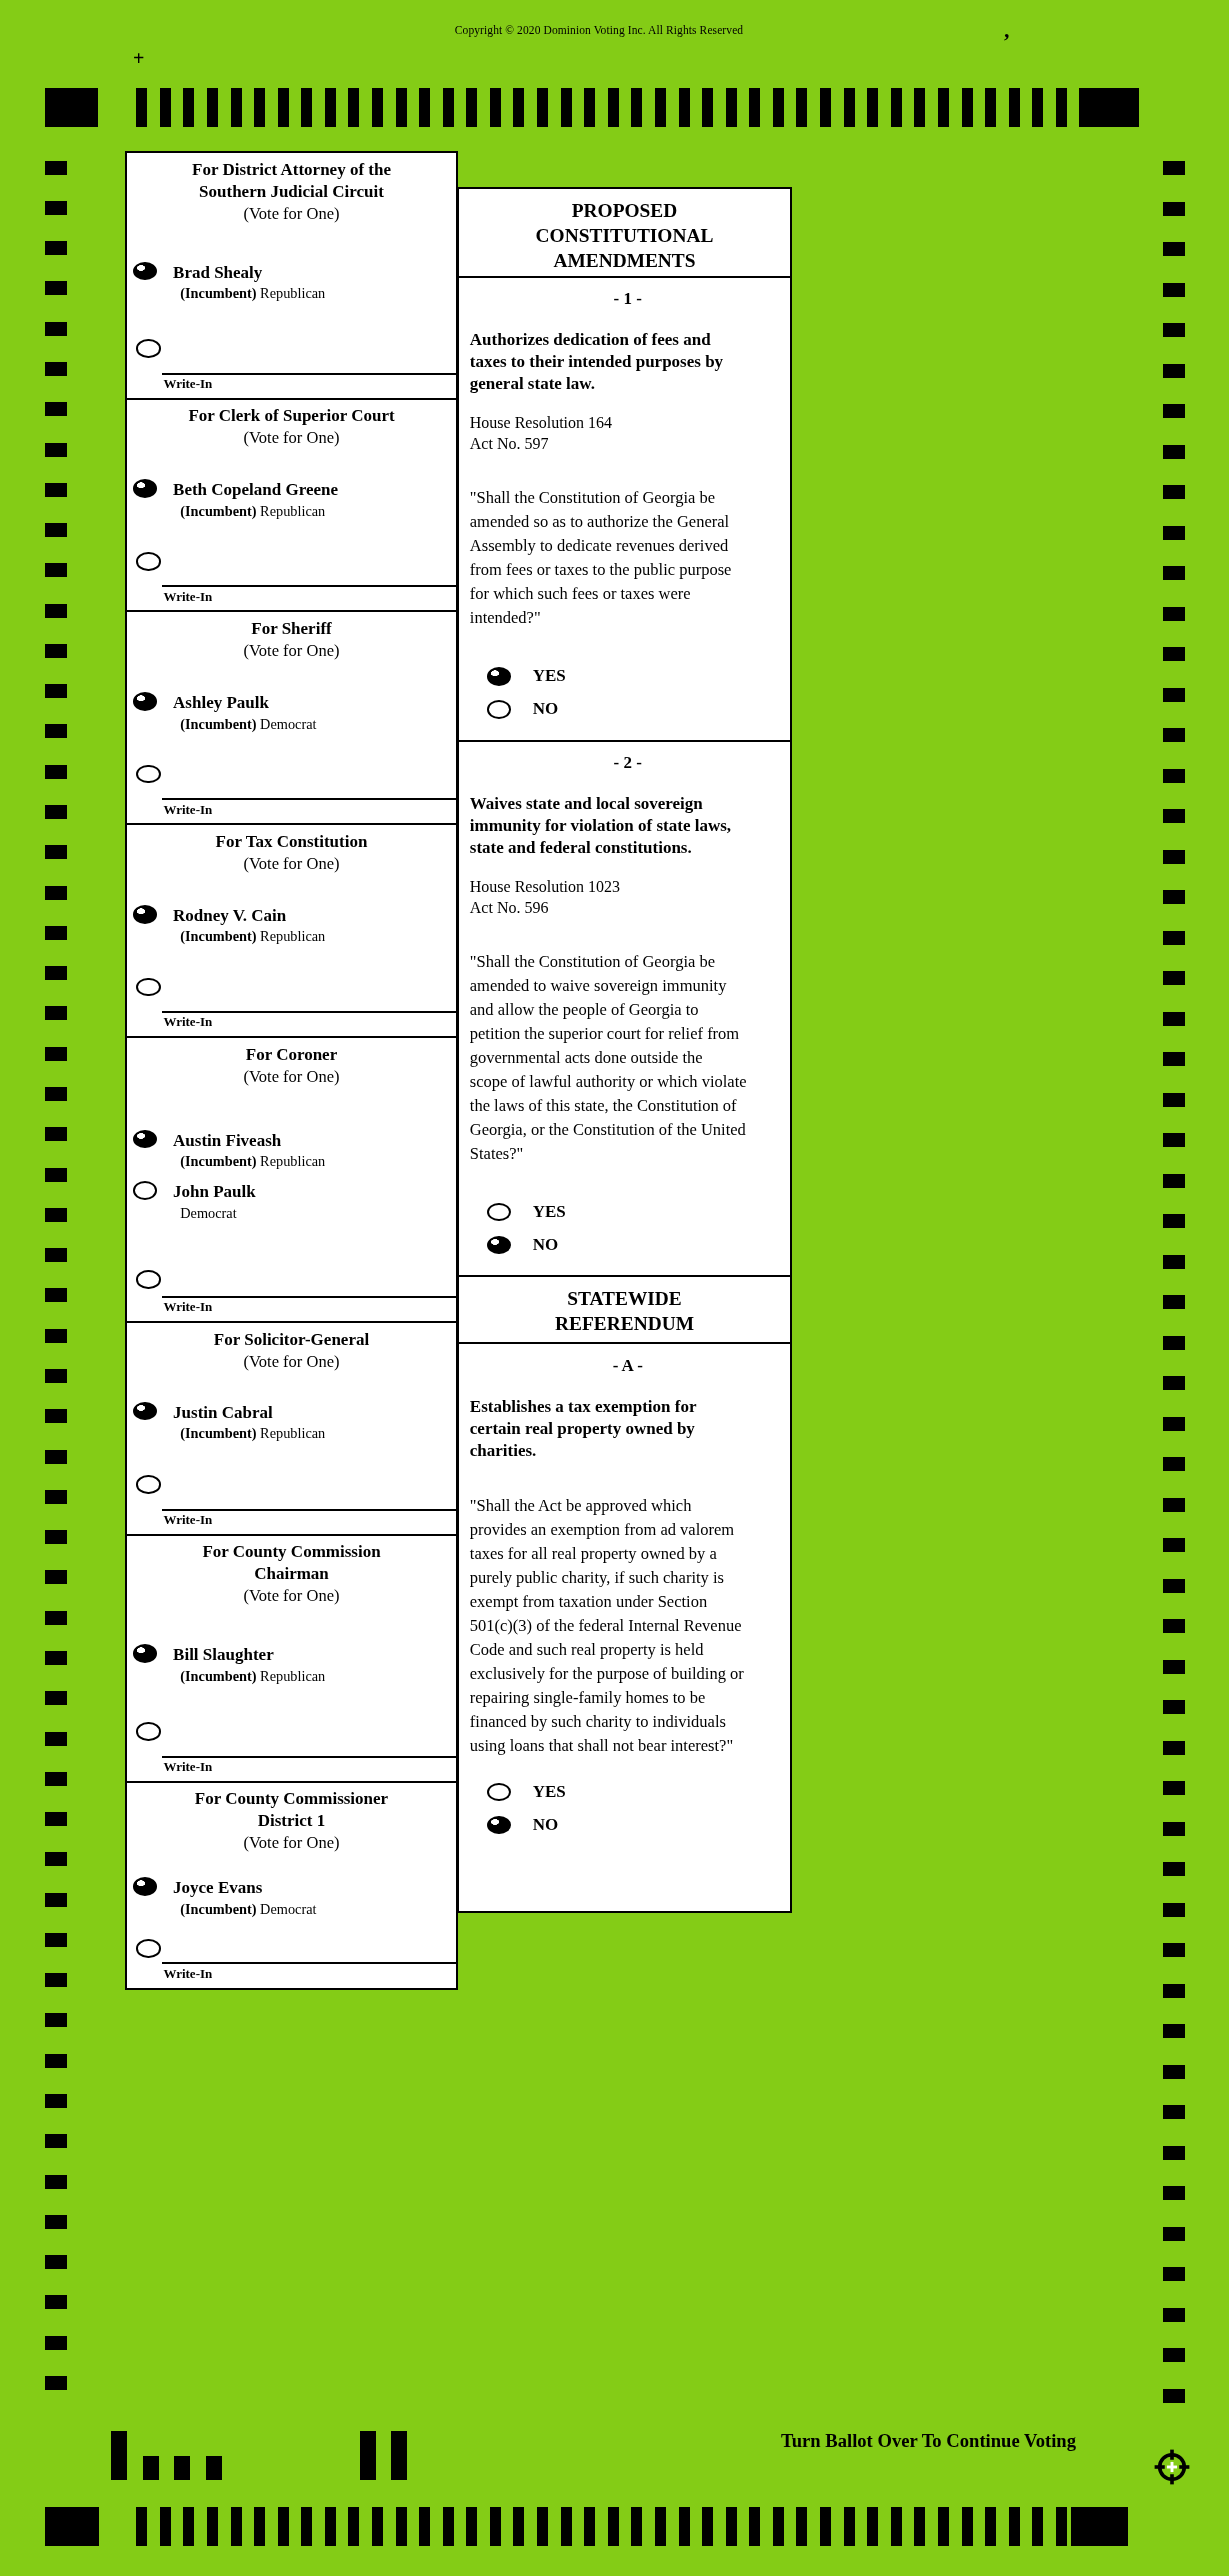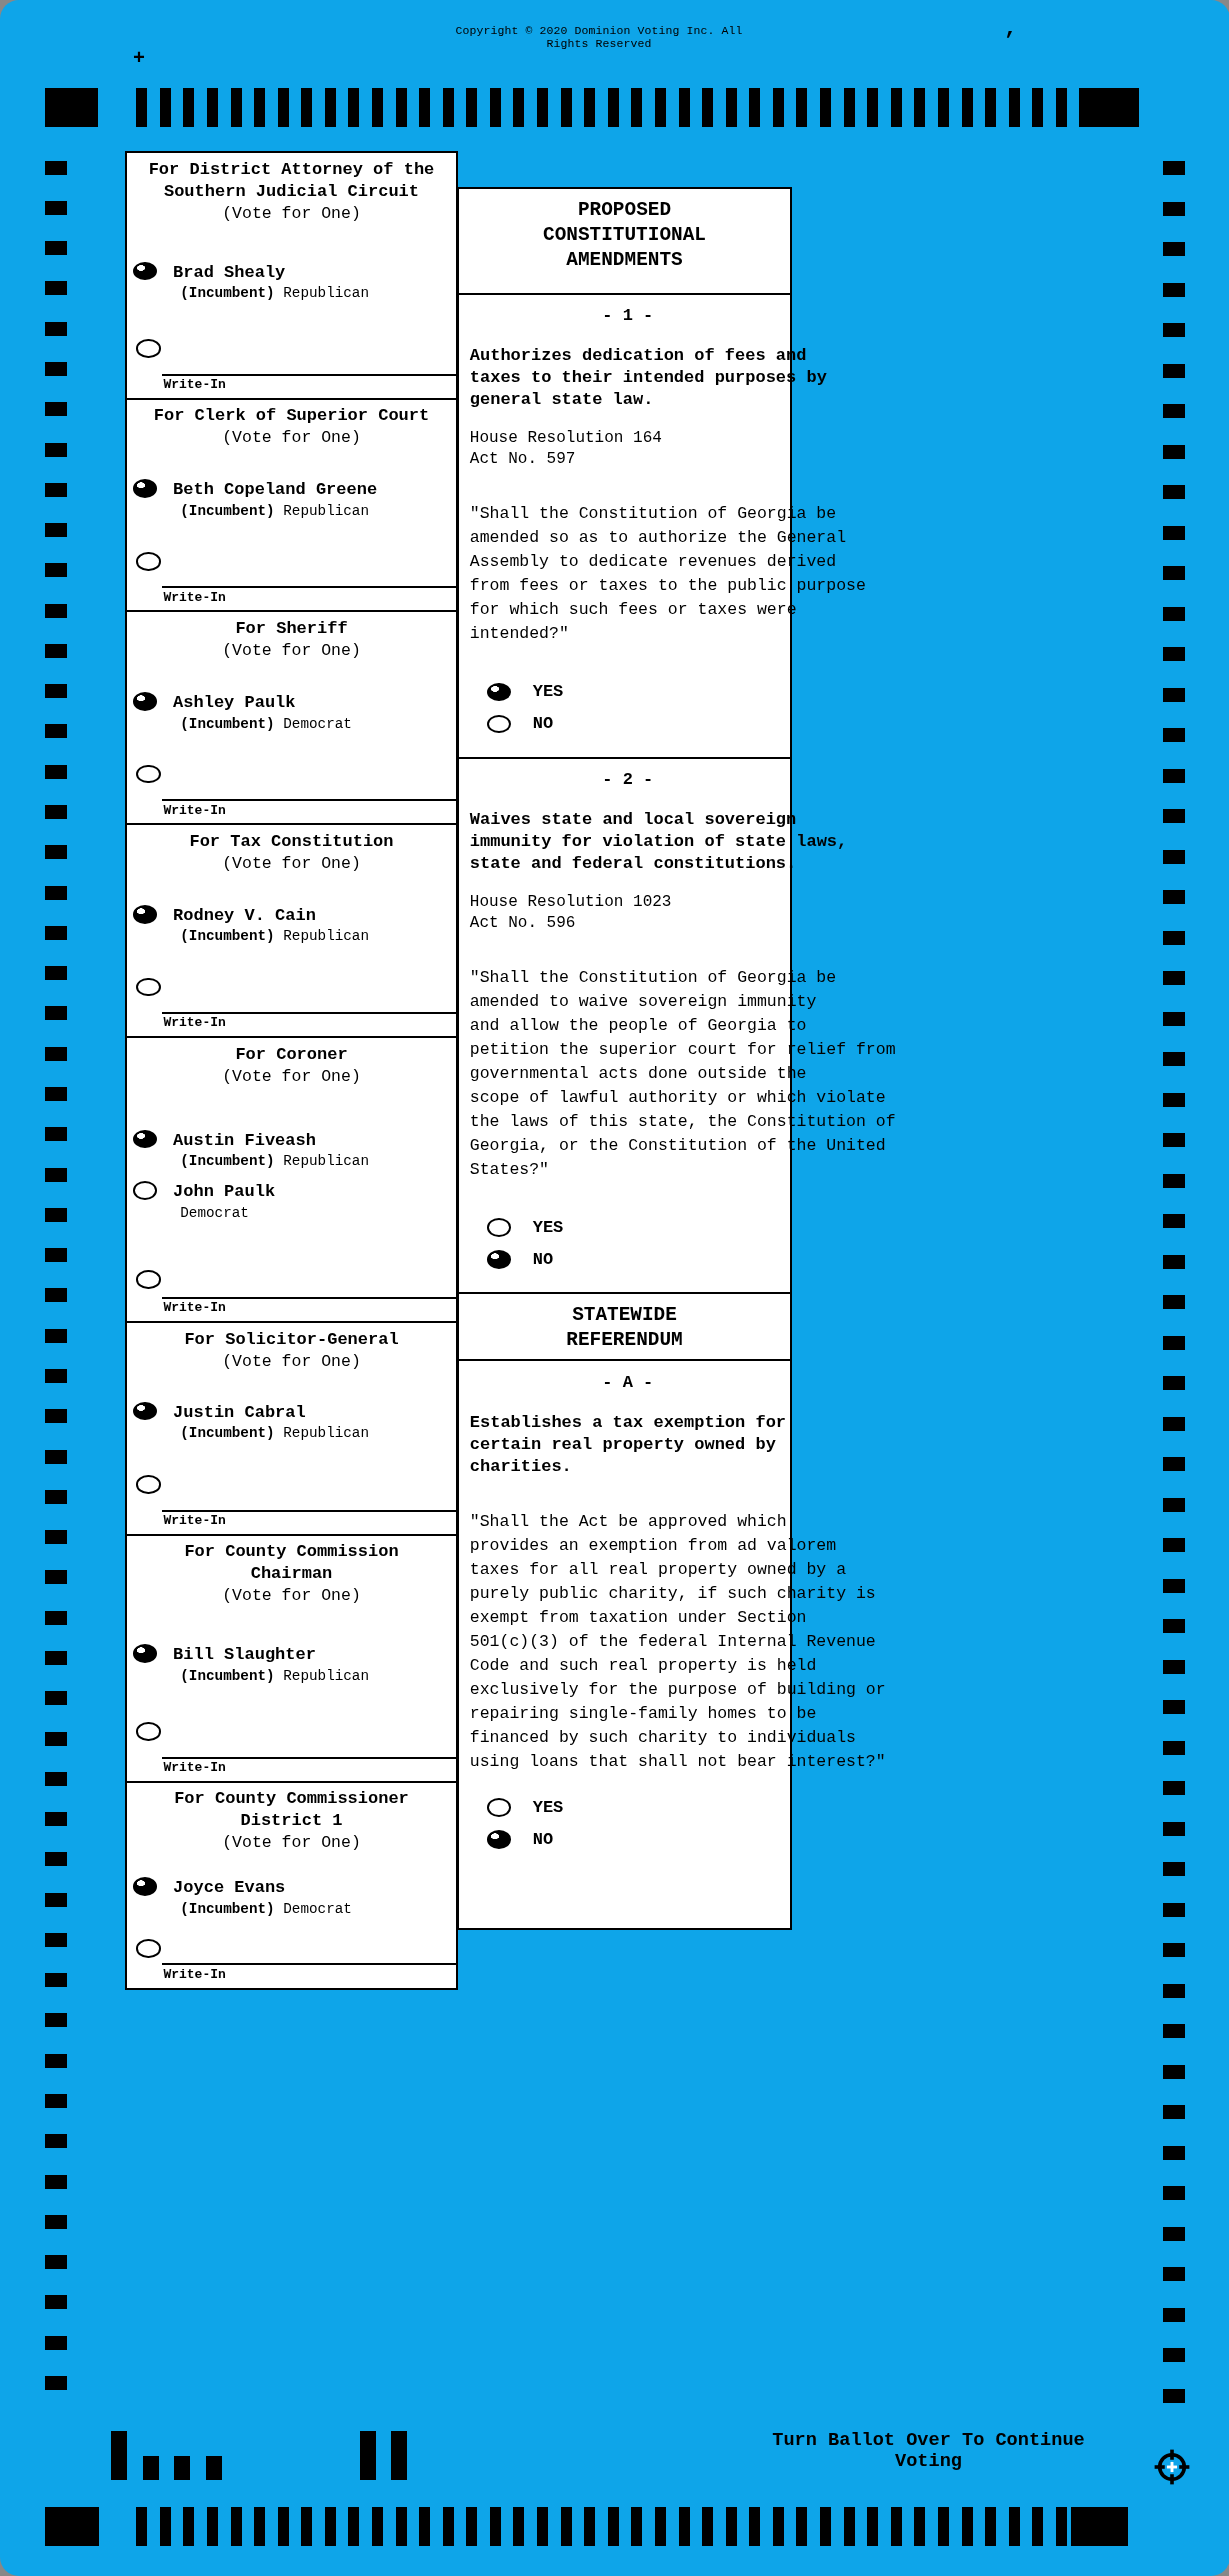--- a/index.html
+++ b/index.html
@@ -1,18 +1,18 @@
 <!DOCTYPE html>
 <html style="font-size:11.5px"><head>
 <meta charset="utf-8">
 <style>
   html,body { margin:0; padding:0; background:#888; }
   #ballot {
-    position:relative; width:1230px; height:2576px; background:#0ea5e9;
-    color:#000; font-family:Liberation Mono, monospace; overflow:hidden;border-radius:19px;
+    position:relative; width:1230px; height:2576px; background:#84cc16;
+    color:#000; font-family:Liberation Serif, serif; overflow:hidden;
   }
   .pre { white-space:pre; }
   .tm { position:absolute; background:#000; }
 
   
   .copyright { position:absolute; left:434px; top:24.4px; width:330px; text-align:center;
     font-size:11.5px; letter-spacing:0.1px; }
   .plus-mark { position:absolute; left:133px; top:47px; font-size:20px; font-weight:bold; }
   .apos-mark { position:absolute; left:1003px; top:29px; font-size:21.5px; font-weight:bold; }
 
@@ -415,21 +415,21 @@
         </div>
       </div>
       <span class="oval blank-oval" style="bottom:30px;"></span>
       <div class="writein"><span>Write-In</span></div>
     </div>
 
   </div>
 
   <div class="col" id="col-right">
 
-    <div class="sect-header pre" style="height:108px;margin-top:34px;">PROPOSED
+    <div class="sect-header pre" style="height:91px;margin-top:34px;">PROPOSED
 CONSTITUTIONAL
 AMENDMENTS</div>
 
     <div class="measure" style="height:466px;">
       <div class="m-num">- 1 -</div>
       <div class="m-summary pre">Authorizes dedication of fees and
 taxes to their intended purposes by
 general state law.</div>
       <div class="m-authority pre">House Resolution 164
 Act No. 597</div>

